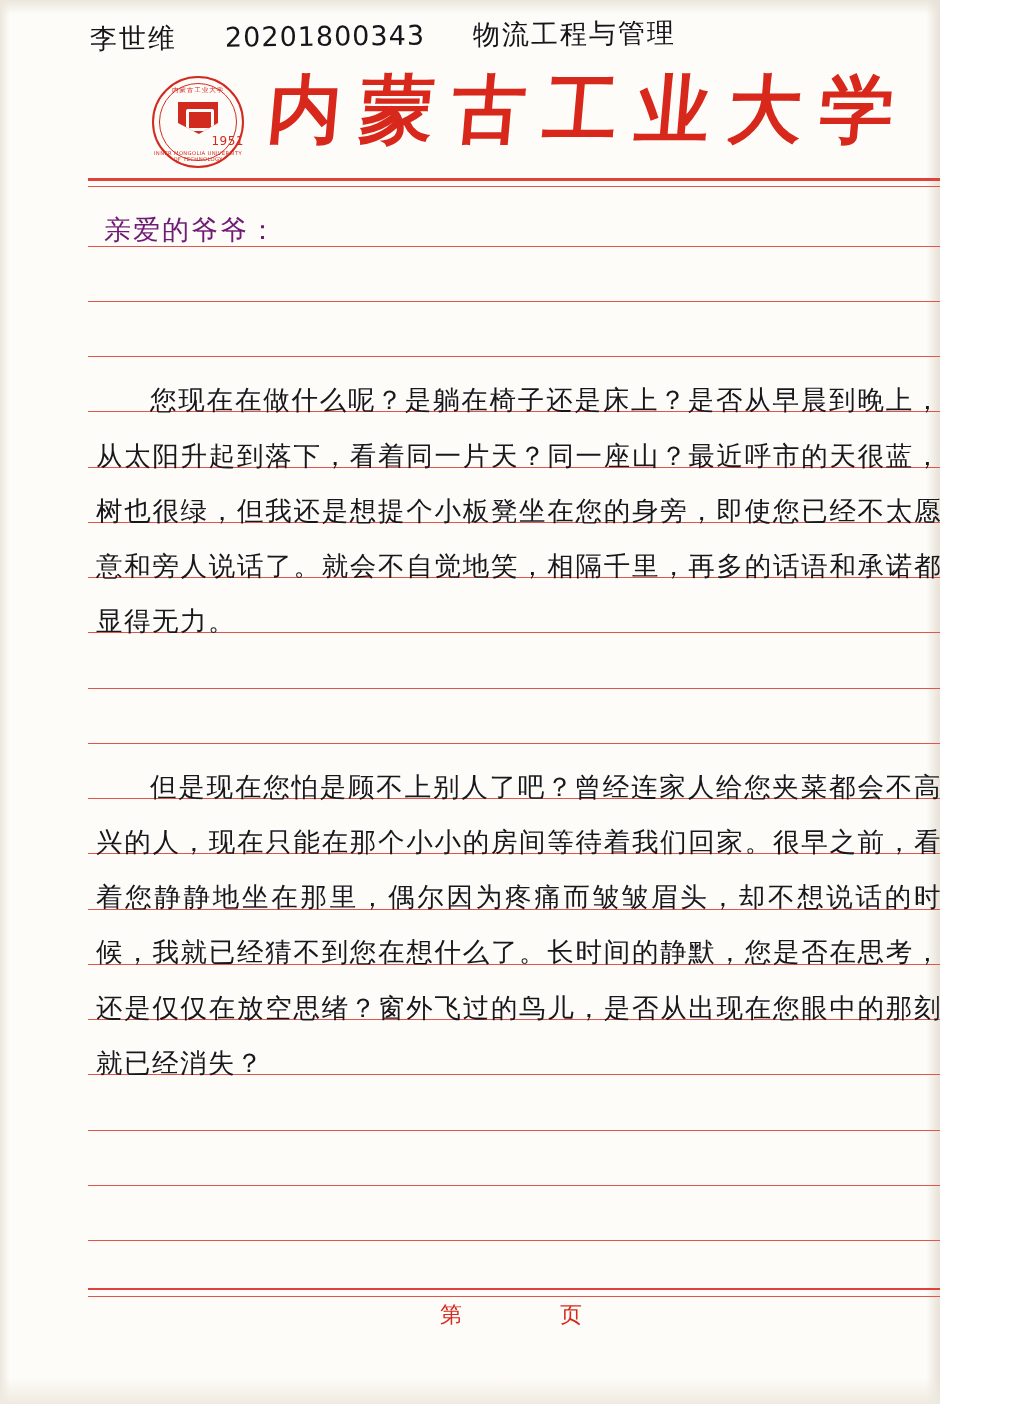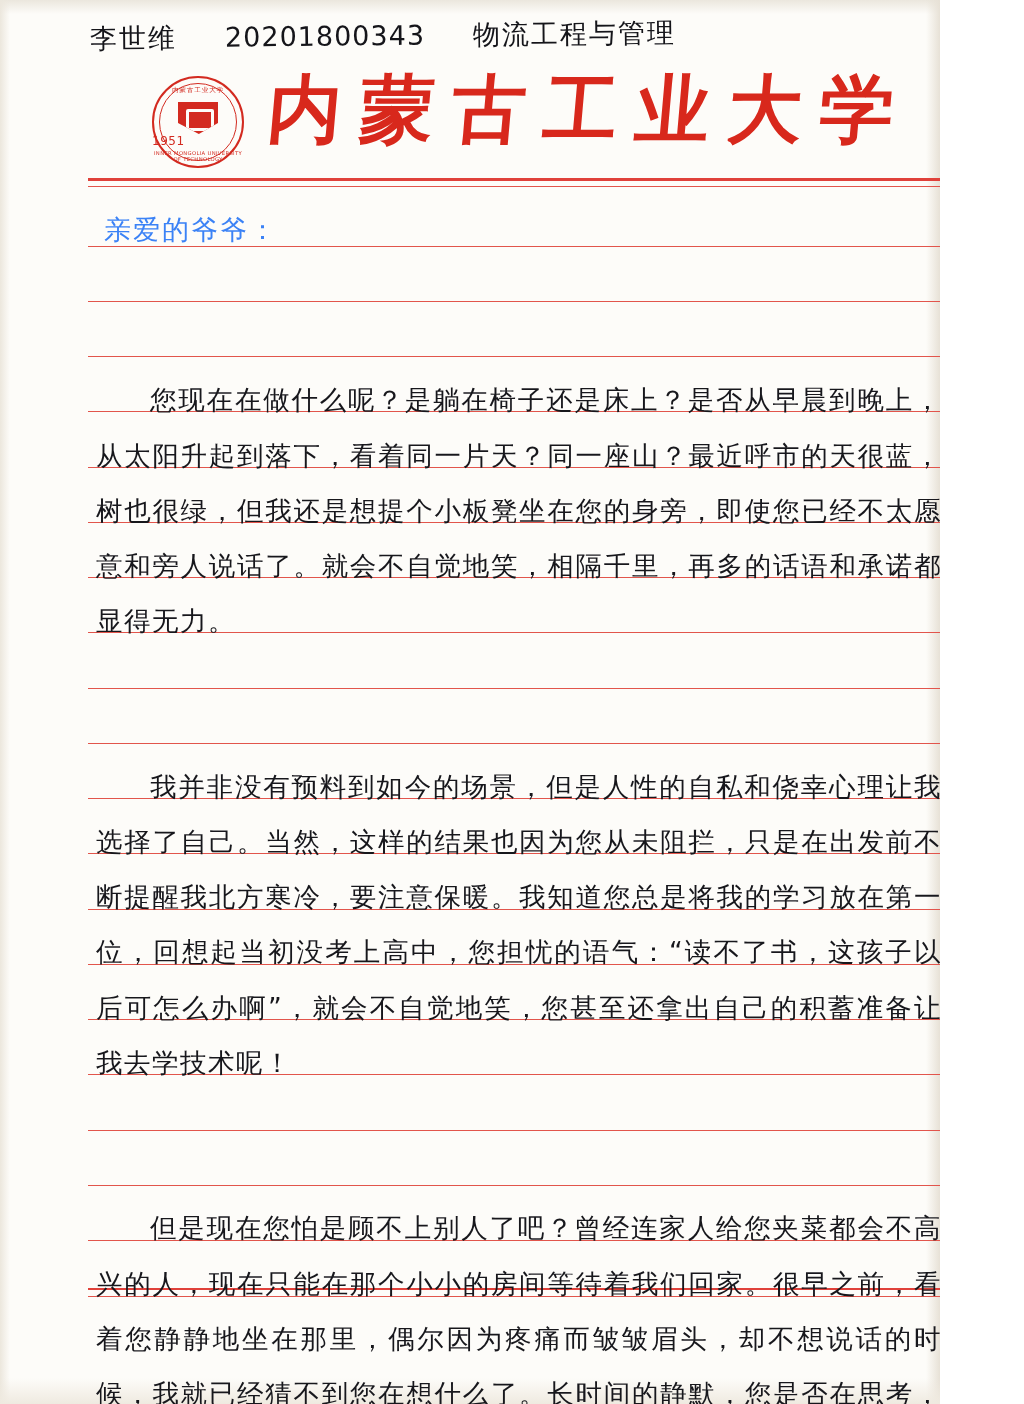--- a/index.html
+++ b/index.html
@@ -104,21 +104,21 @@
     position: absolute;
     left: 8px; top: 7px;
     width: 22px; height: 16px;
     border: 3px solid #fdfcf9;
     border-radius: 2px;
   }
   .emblem .year {
     position: absolute;
     left: 0; right: 0;
     bottom: 20px;
-    text-align: left;
+    text-align: right;
     color: #d32a20;
     font-size: 12px;
     font-family: "DejaVu Sans", sans-serif;
     letter-spacing: .5px;
   }
   .emblem .arc-top,
   .emblem .arc-bottom {
     position: absolute;
     left: 0; right: 0;
     text-align: center;
@@ -173,21 +173,21 @@
     word-break: break-all;
     text-align: justify;
   }
   .salutation {
     position: absolute;
     left: 104px;
     top: 212px;
     font-family: Liberation Mono, monospace;
     font-size: 27px;
     letter-spacing: 2px;
-    color: #3b82f6;
+    color: #701a75;
   }
   .para {
     margin: 0;
     text-indent: 54px;
   }
 
   
   .signature {
     position: absolute;
     right: 96px;
@@ -261,19 +261,23 @@
   <div class="rule thin" style="top:1130px;"></div>
   <div class="rule thin" style="top:1185px;"></div>
   <div class="rule thin" style="top:1240px;"></div>
   <div class="rule" style="top:1288px;"></div>
   <div class="rule thin" style="top:1296px;"></div>
 
   <div class="salutation">亲爱的爷爷：</div>
 
   <div class="body-text" style="top:262px;">
     <p class="para">您现在在做什么呢？是躺在椅子还是床上？是否从早晨到晚上，从太阳升起到落下，看着同一片天？同一座山？最近呼市的天很蓝，树也很绿，但我还是想提个小板凳坐在您的身旁，即使您已经不太愿意和旁人说话了。就会不自觉地笑，相隔千里，再多的话语和承诺都显得无力。</p>
-    <p class="para">我并非没有预料到如今的场景，但是人性的自私和侥幸心理让我选择了自己。当然，这样的结果也因为您从未阻拦，只是在出发前不断提醒我北方寒冷，要注意保暖。我知道您总是将我的学习放在第一位，回想起当初没考上高中，您担忧的语气：“读不了书，这孩子以后可怎么办啊”，就会不自觉地笑，您甚至还拿出自己的积蓄准备让我去学技术呢！</p>
     <p class="para">但是现在您怕是顾不上别人了吧？曾经连家人给您夹菜都会不高兴的人，现在只能在那个小小的房间等待着我们回家。很早之前，看着您静静地坐在那里，偶尔因为疼痛而皱皱眉头，却不想说话的时候，我就已经猜不到您在想什么了。长时间的静默，您是否在思考，还是仅仅在放空思绪？窗外飞过的鸟儿，是否从出现在您眼中的那刻就已经消失？</p>
     
   </div>
 
 
+  <div class="footer">
+    <span>第</span>
+    <span class="gap"></span>
+    <span>页</span>
+  </div>
 </div>
 
 </body></html>

